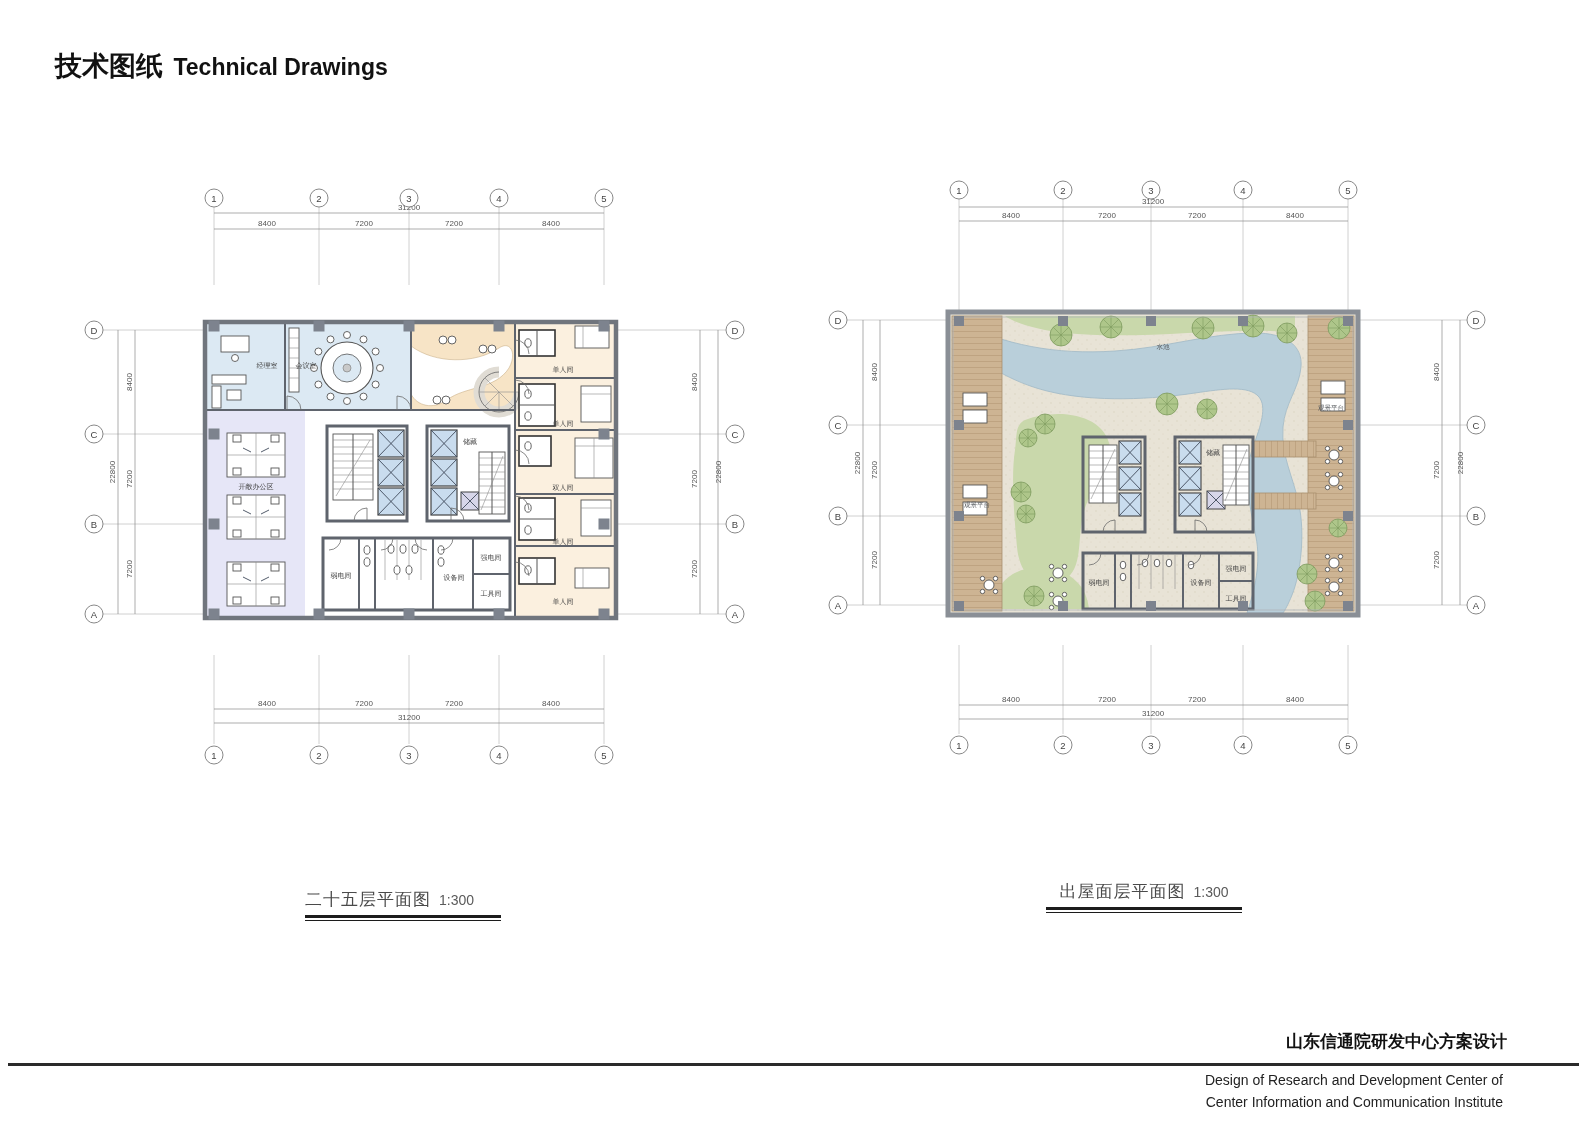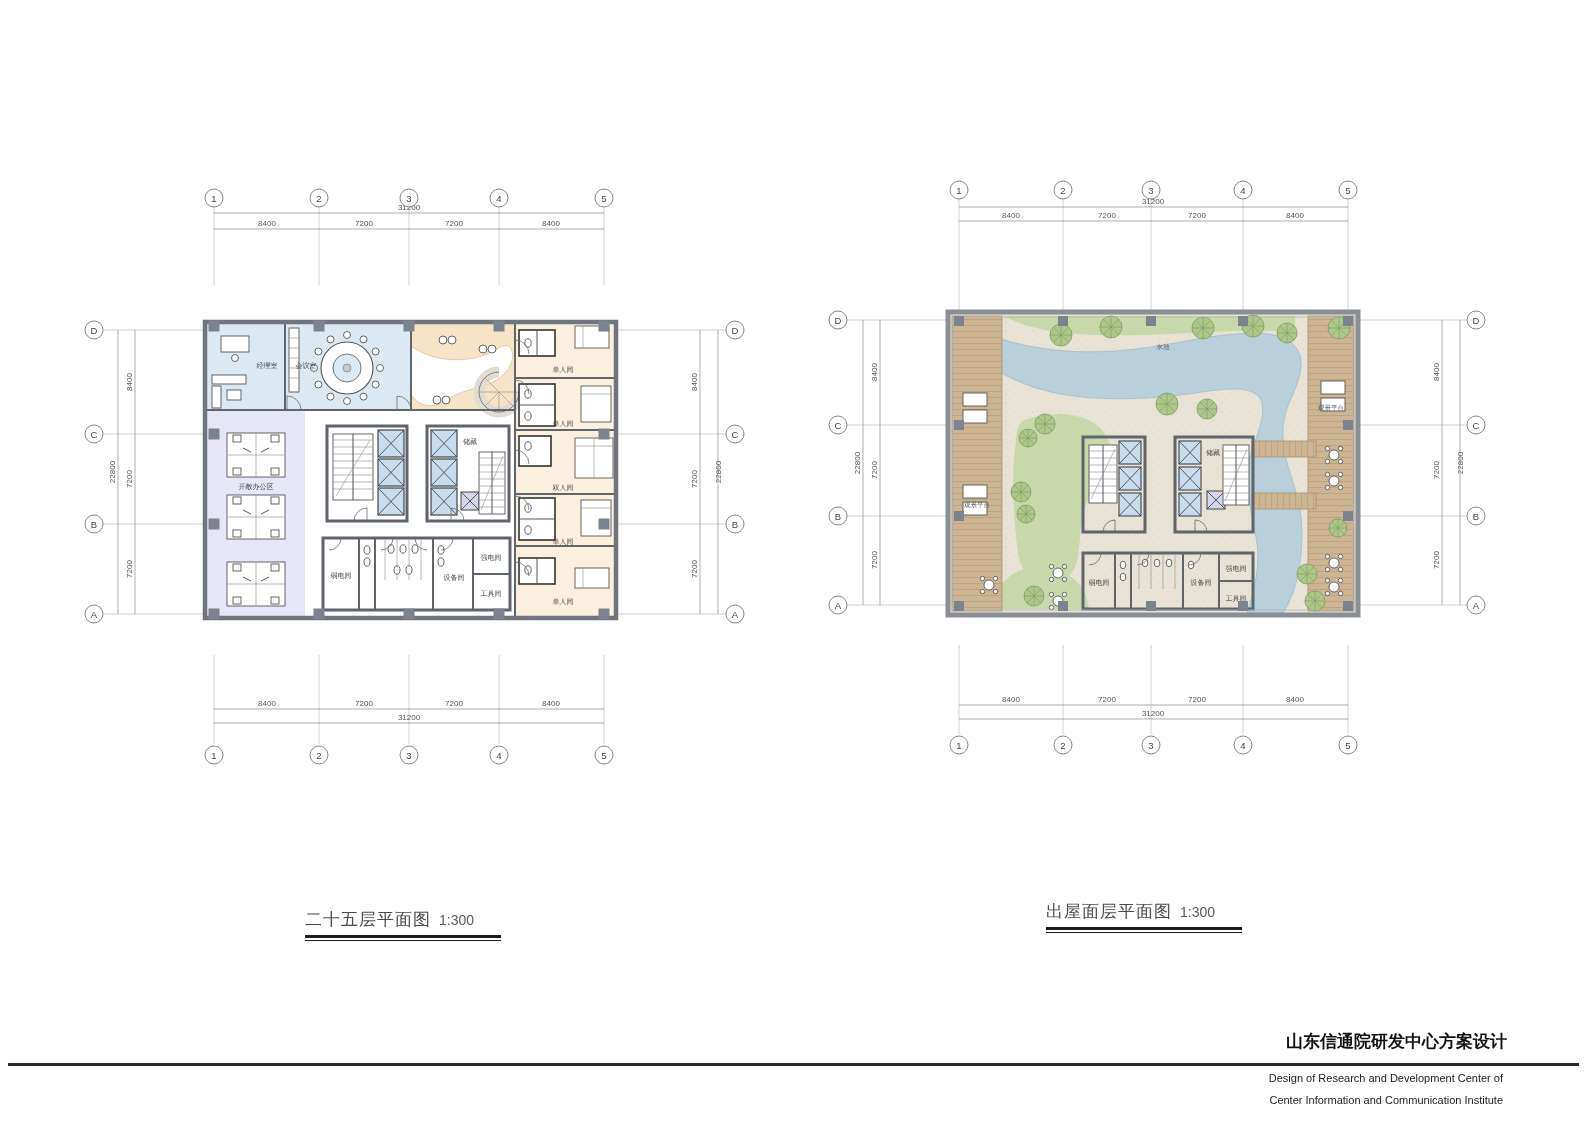--- a/index.html
+++ b/index.html
@@ -20,34 +20,38 @@
   .furn{stroke:#555;stroke-width:.9;fill:#fff;}
   .door{stroke:#6b6b6b;stroke-width:.8;fill:none;}
   .xline{stroke:#3f4a5a;stroke-width:.9;}
   .plank{stroke:#b79c7a;stroke-width:.7;}
   .treeline{stroke:#7d9b5e;stroke-width:.6;}
   text.dimt{font-size:8px;fill:#555;text-anchor:middle;}
   text.gnum{font-size:9.5px;fill:#444;text-anchor:middle;}
   text.rlab{font-size:7px;fill:#444;text-anchor:middle;}
   text.rlab2{font-size:6.5px;fill:#55585c;text-anchor:middle;}
   circle.gbub{fill:#fff;stroke:#7a7a7a;stroke-width:.9;}
-  .caption{position:absolute;color:#3a3a3a;margin-top:20px;}
+  .caption{position:absolute;color:#3a3a3a;}
   .caption .cap-line{font-size:17px;letter-spacing:1px;white-space:nowrap;color:#4a4a4a;}
   .caption .scale{font-size:14px;color:#5a5a5a;margin-left:8px;letter-spacing:0;}
   .caption .rule1{height:2.5px;background:#1c1c1c;margin-top:4px;}
   .caption .rule2{height:1px;background:#1c1c1c;margin-top:2px;}
   #footer-line{position:absolute;left:8px;right:8px;top:1063px;height:2.5px;background:#2a2a2a;}
   #footer-zh{position:absolute;right:80px;top:1030px;font-size:17px;font-weight:700;color:#111;}
-  .footer-en{position:absolute;right:84px;font-size:11px;color:#222;}
+  .footer-en{position:absolute;right:84px;font-size:14px;color:#222;}
 </style>
 </head>
 <body>
 
 <div id="sheet">
 
+  <div id="sheet-title">
+    <span class="zh">技术图纸</span>
+    <span class="en">Technical Drawings</span>
+  </div>
 
   <svg style="left:75px;top:178px" width="700" height="600" viewBox="0 0 700 600">
 
     <g>
       <line class="ext" x1="139" y1="29" x2="139" y2="107"></line>
         <line class="ext" x1="244" y1="29" x2="244" y2="107"></line>
       <line class="ext" x1="334" y1="29" x2="334" y2="107"></line>
         <line class="ext" x1="424" y1="29" x2="424" y2="107"></line>
       <line class="ext" x1="529" y1="29" x2="529" y2="107"></line>
       <line class="dim" x1="139" y1="35" x2="529" y2="35"></line>
@@ -719,21 +723,21 @@
     </g>
   </svg>
 
   <div class="caption" style="left:305px;top:888px;width:196px;">
     <div class="cap-line">
       <span>二十五层平面图</span><span class="scale">1:300</span>
     </div>
     <div class="rule1"></div>
     <div class="rule2"></div>
   </div>
-  <div class="caption" style="left:1046px;top:880px;width:196px;">
+  <div class="caption" style="left:1046px;top:880px;width:196px;text-align:center;">
     <div class="cap-line">
       <span>出屋面层平面图</span><span class="scale">1:300</span>
     </div>
     <div class="rule1"></div>
     <div class="rule2"></div>
   </div>
 
   <div id="footer-zh">山东信通院研发中心方案设计</div>
   <div id="footer-line"></div>
   <div class="footer-en" style="top:1072px">Design of Research and Development Center of</div>

